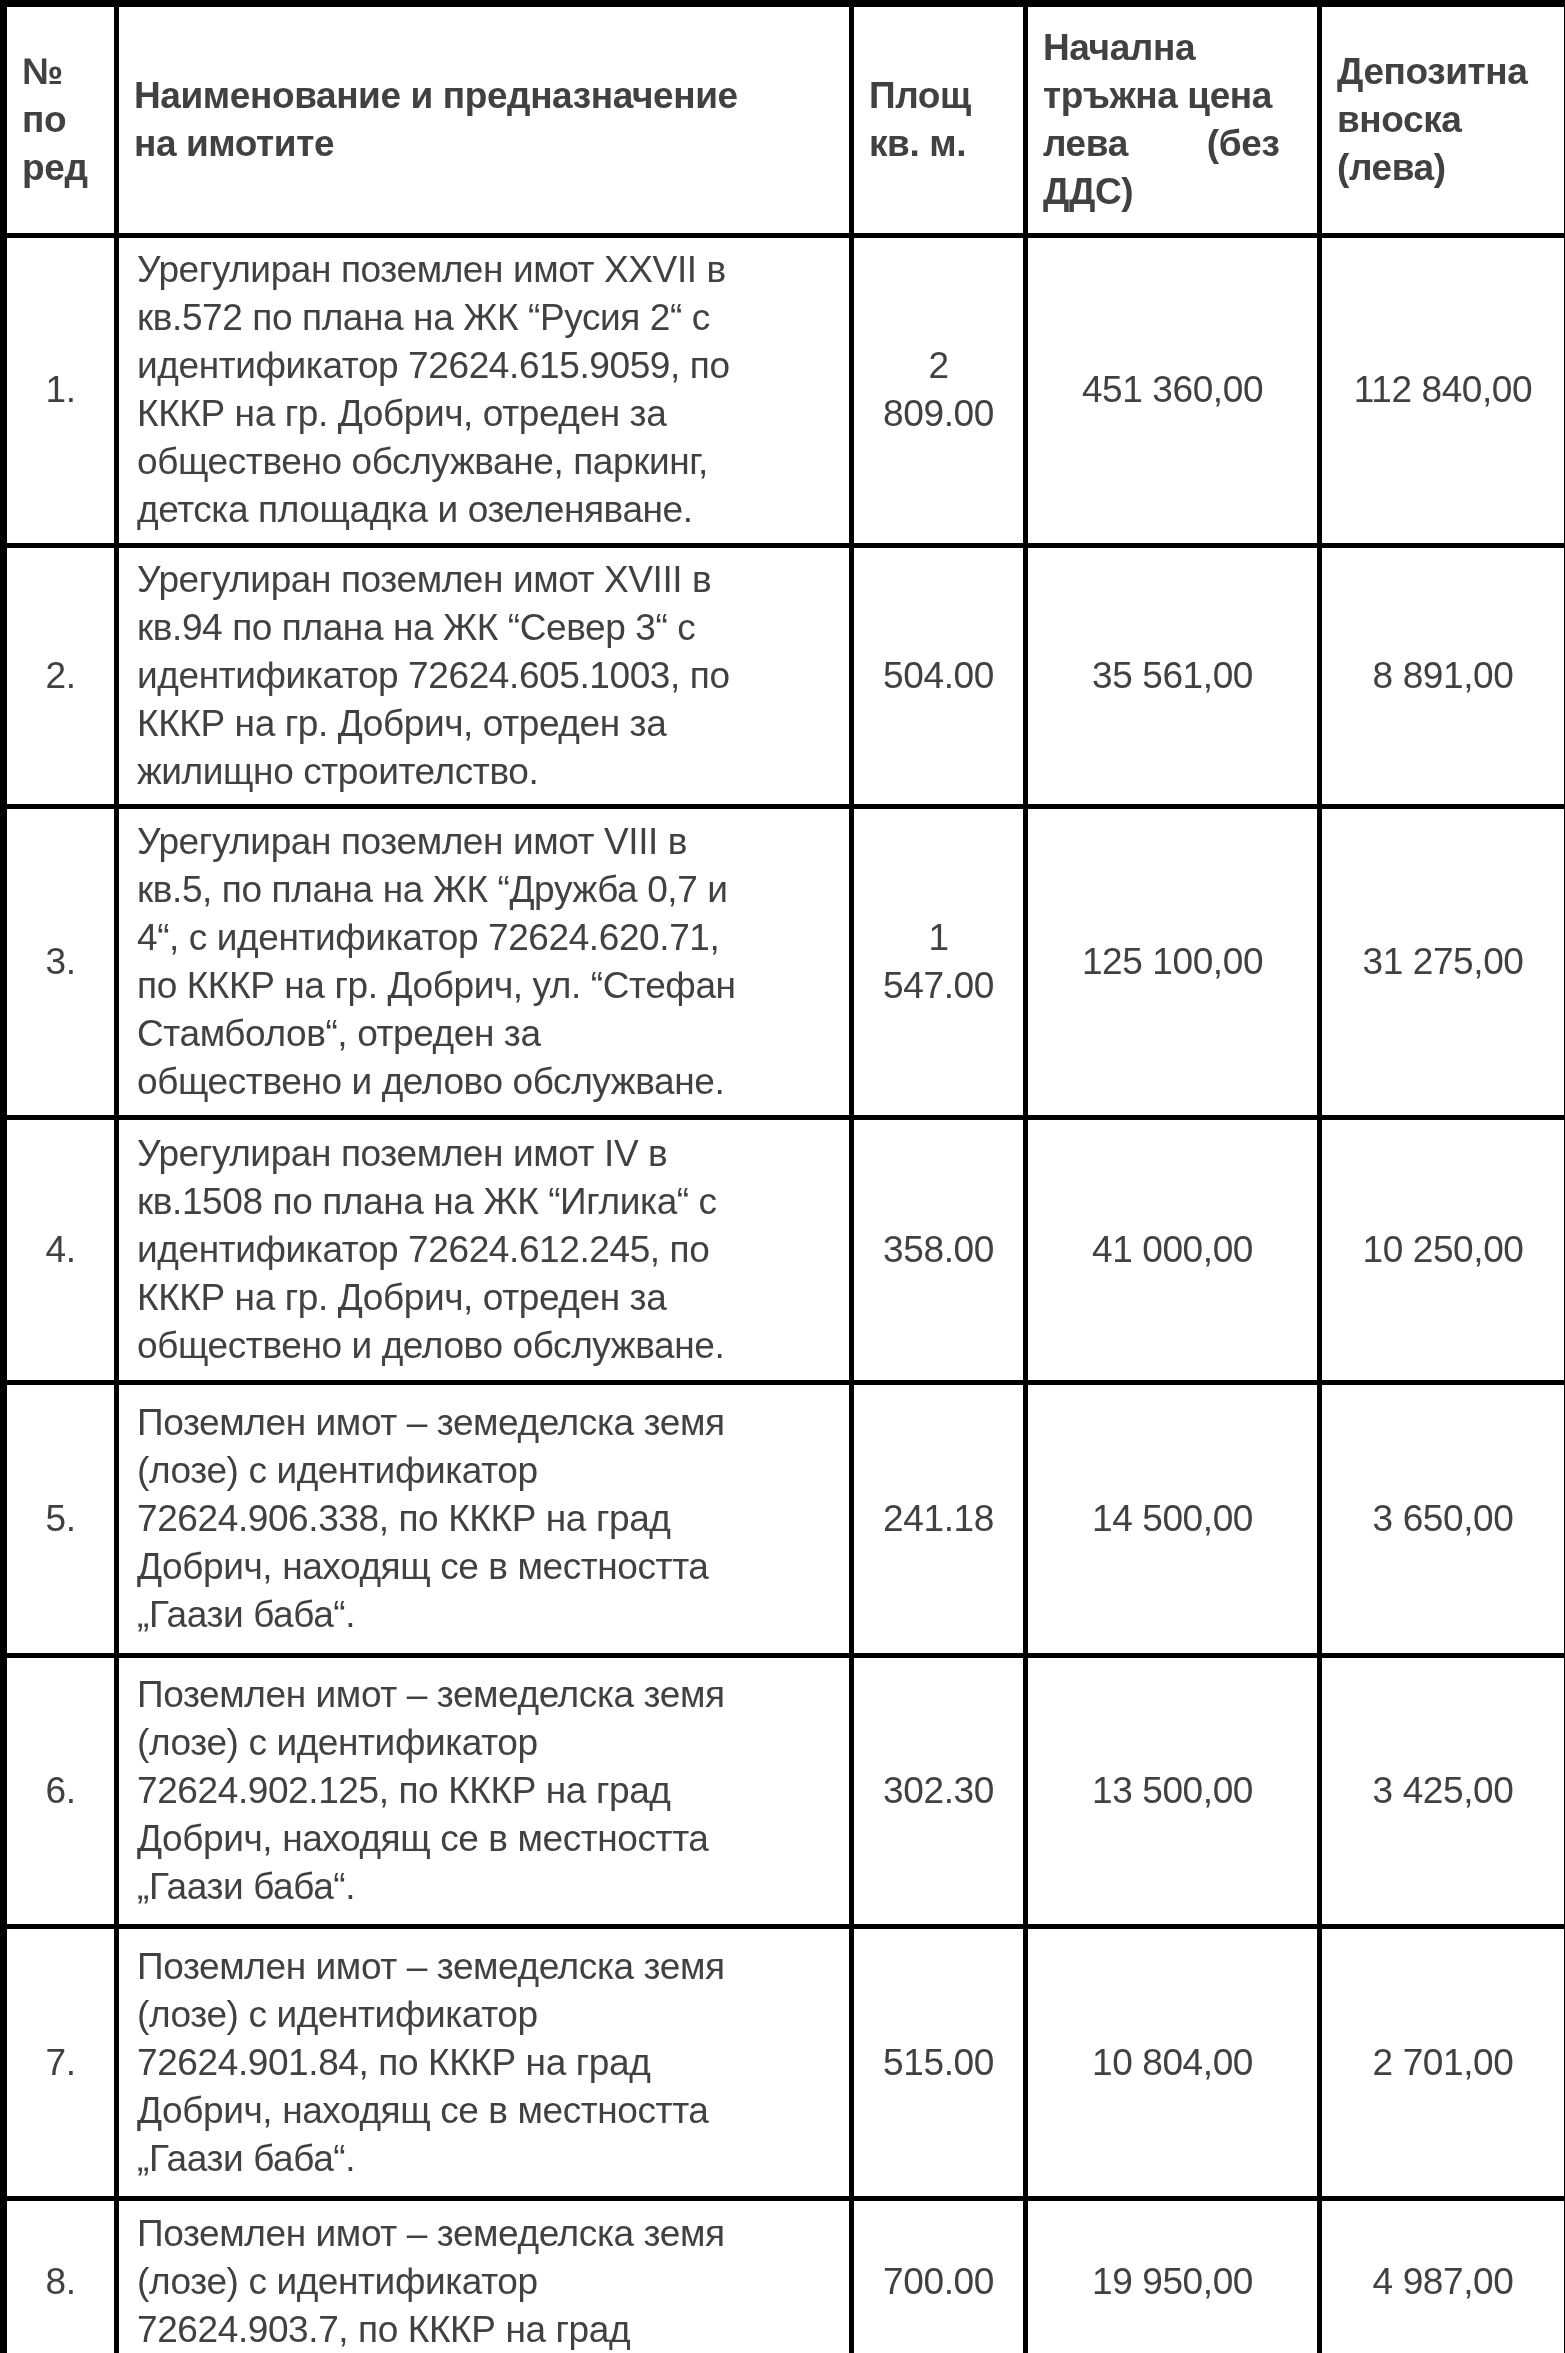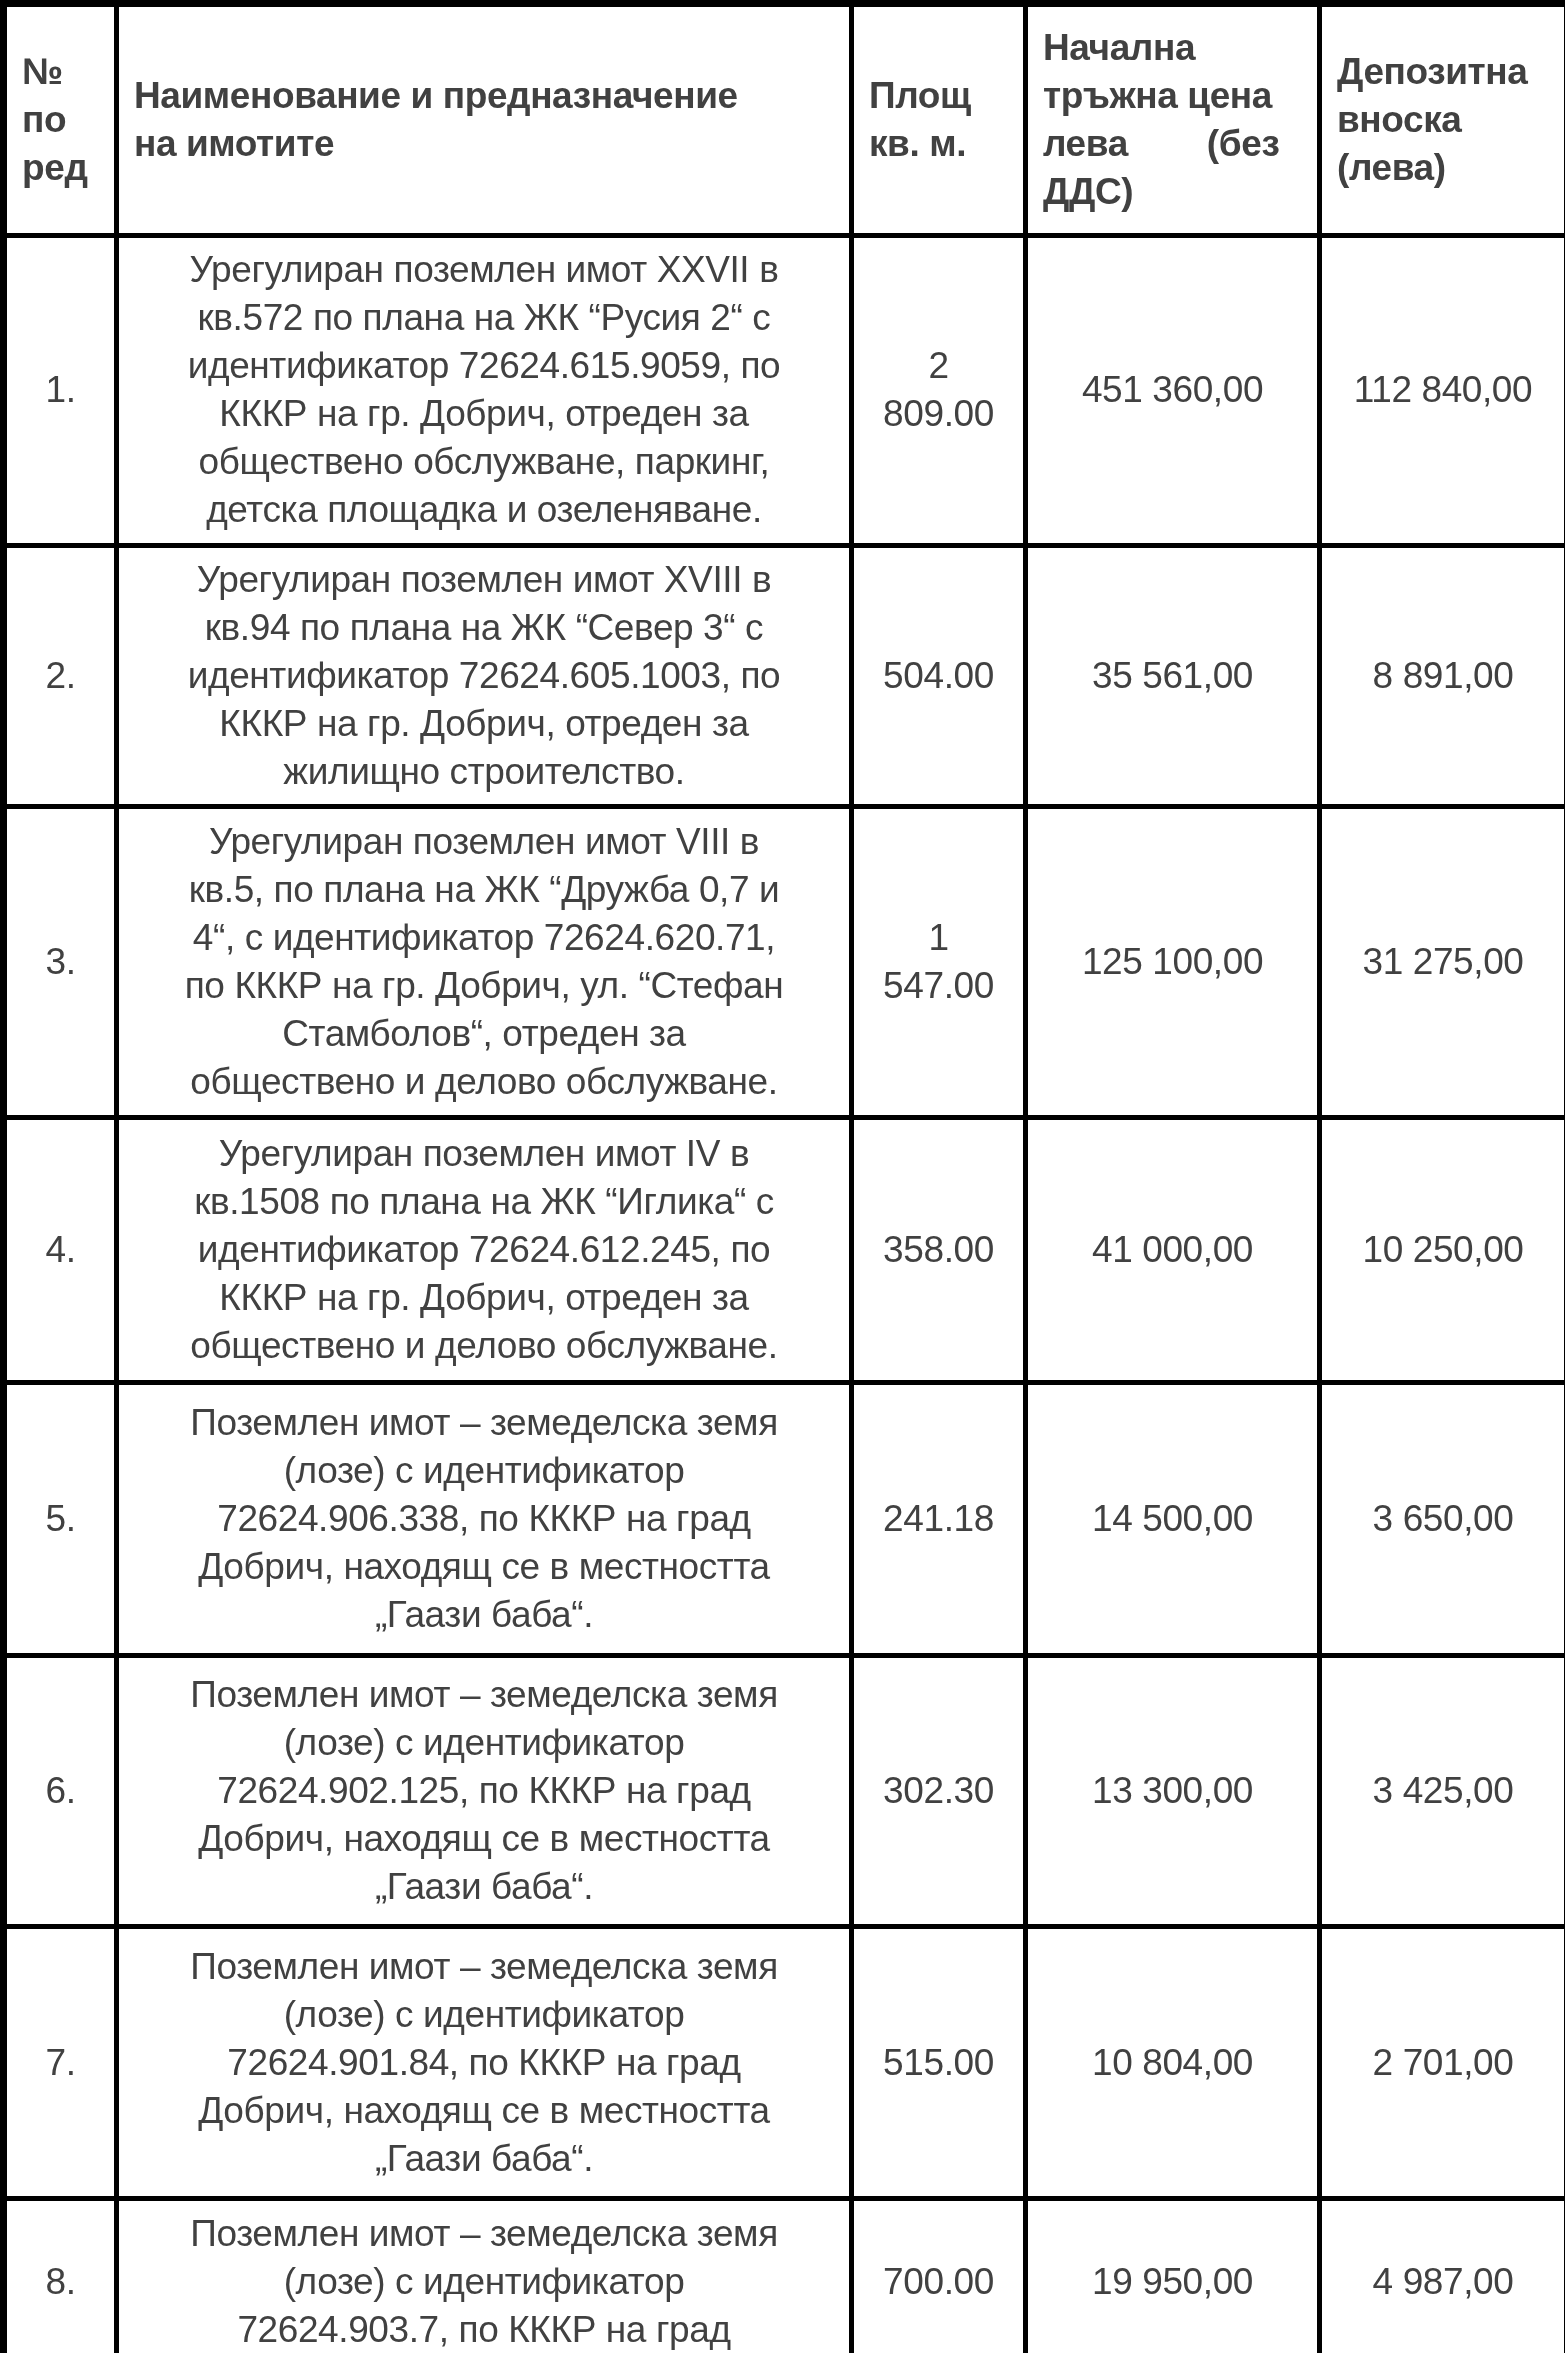--- a/index.html
+++ b/index.html
@@ -42,21 +42,21 @@
     font-weight: bold;
     text-align: left;
     padding: 8.3px 11.6px 8.3px 15px;
     vertical-align: middle;
   }
   td.c-num {
     text-align: center;
     padding: 0 5px;
   }
   td.c-desc {
-    text-align: center;
+    text-align: left;
     padding: 8.3px 18px;
   }
   td.c-area, td.c-price, td.c-deposit {
     text-align: center;
     padding: 0 3.3px;
   }
   tr.hrow  { height: 232px; }
   tr.r1 { height: 306px; }
   tr.r2 { height: 257px; }
   tr.r3 { height: 311px; }
@@ -157,21 +157,21 @@
         <td class="c-deposit">3 650,00</td>
       </tr>
       <tr class="r6">
         <td class="c-num">6.</td>
         <td class="c-desc">Поземлен имот – земеделска земя
 (лозе) с идентификатор
 72624.902.125, по КККР на град
 Добрич, находящ се в местността
 „Гаази баба“.</td>
         <td class="c-area">302.30</td>
-        <td class="c-price">13 300,00</td>
+        <td class="c-price">13 500,00</td>
         <td class="c-deposit">3 425,00</td>
       </tr>
       <tr class="r7">
         <td class="c-num">7.</td>
         <td class="c-desc">Поземлен имот – земеделска земя
 (лозе) с идентификатор
 72624.901.84, по КККР на град
 Добрич, находящ се в местността
 „Гаази баба“.</td>
         <td class="c-area">515.00</td>

